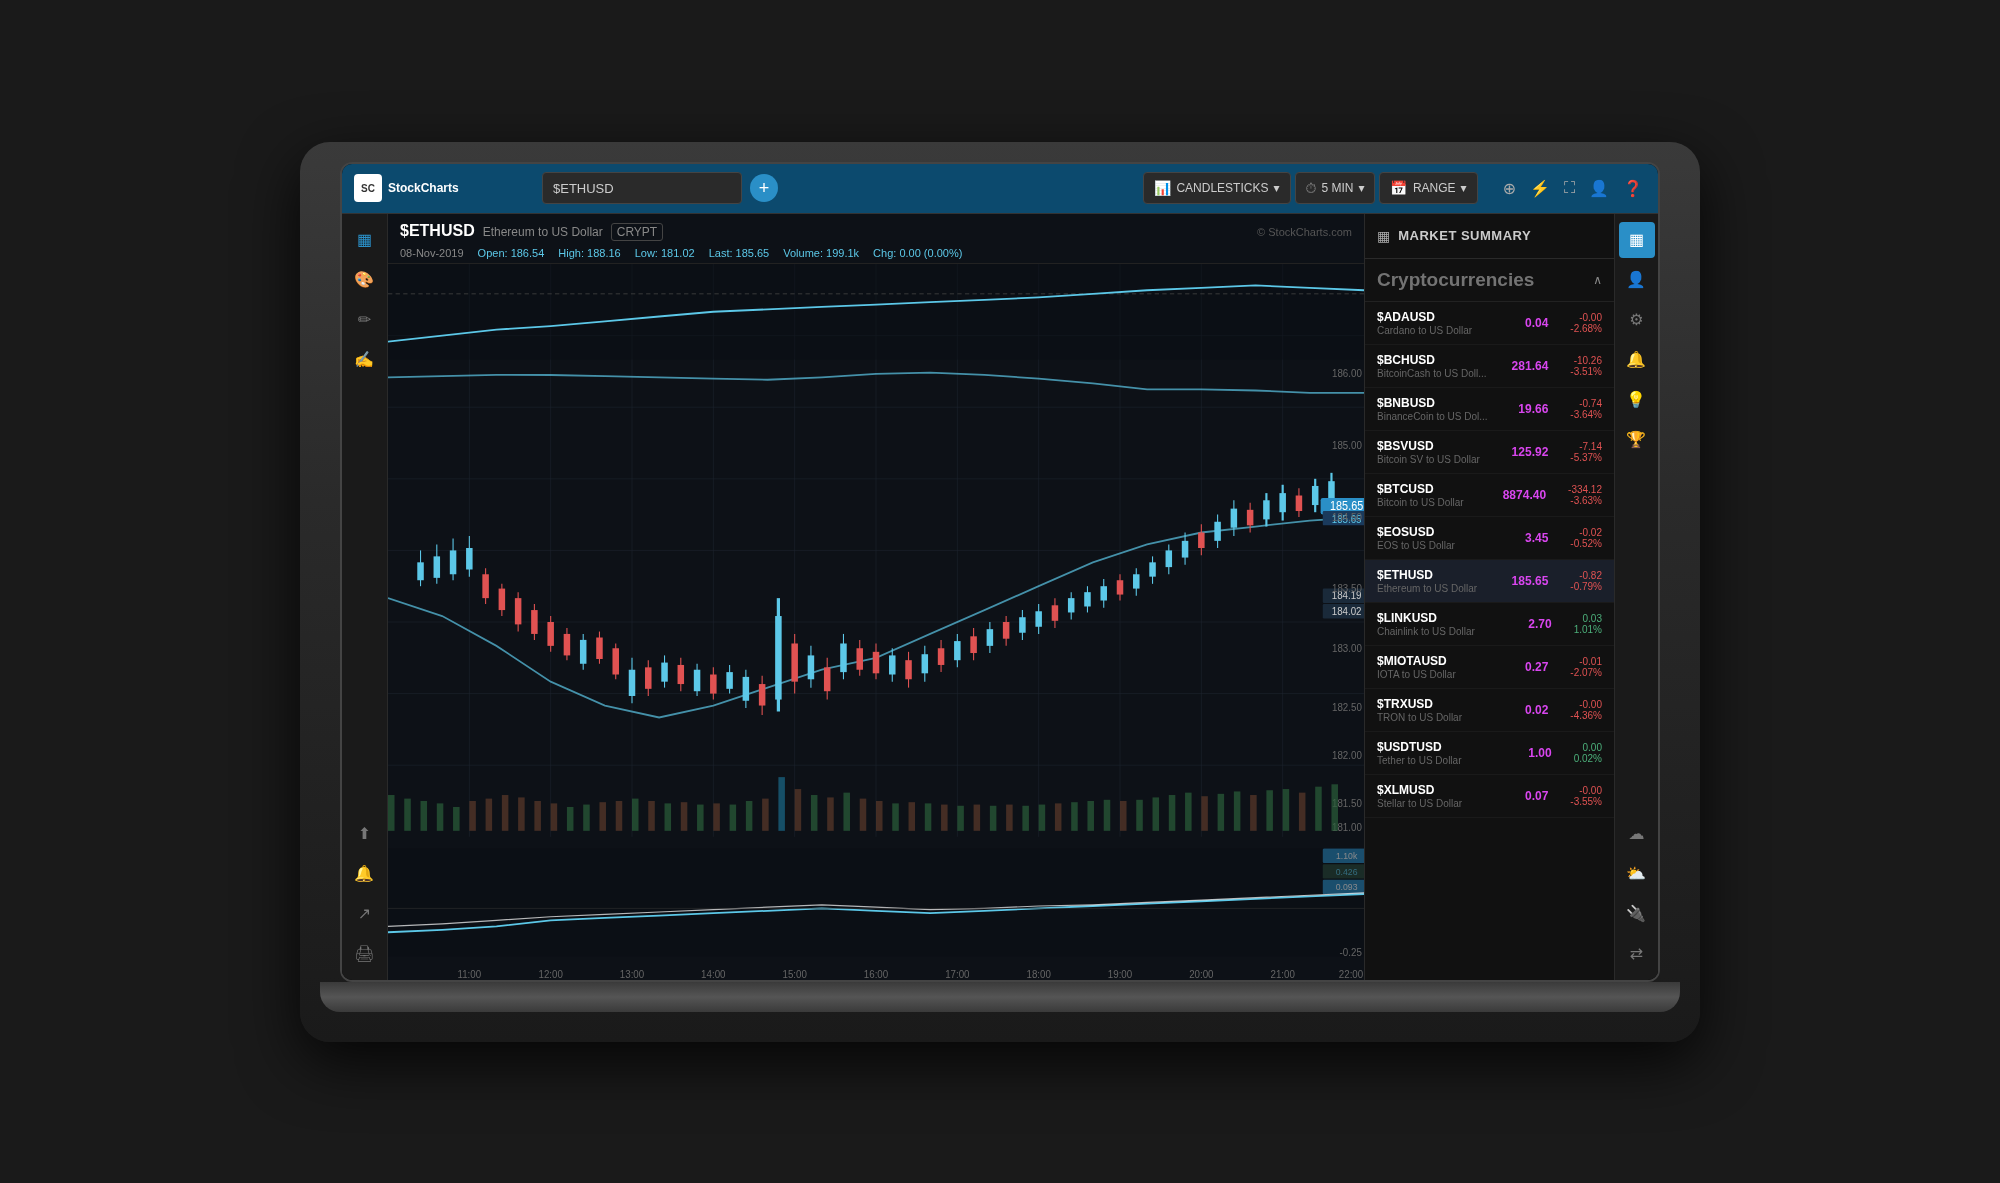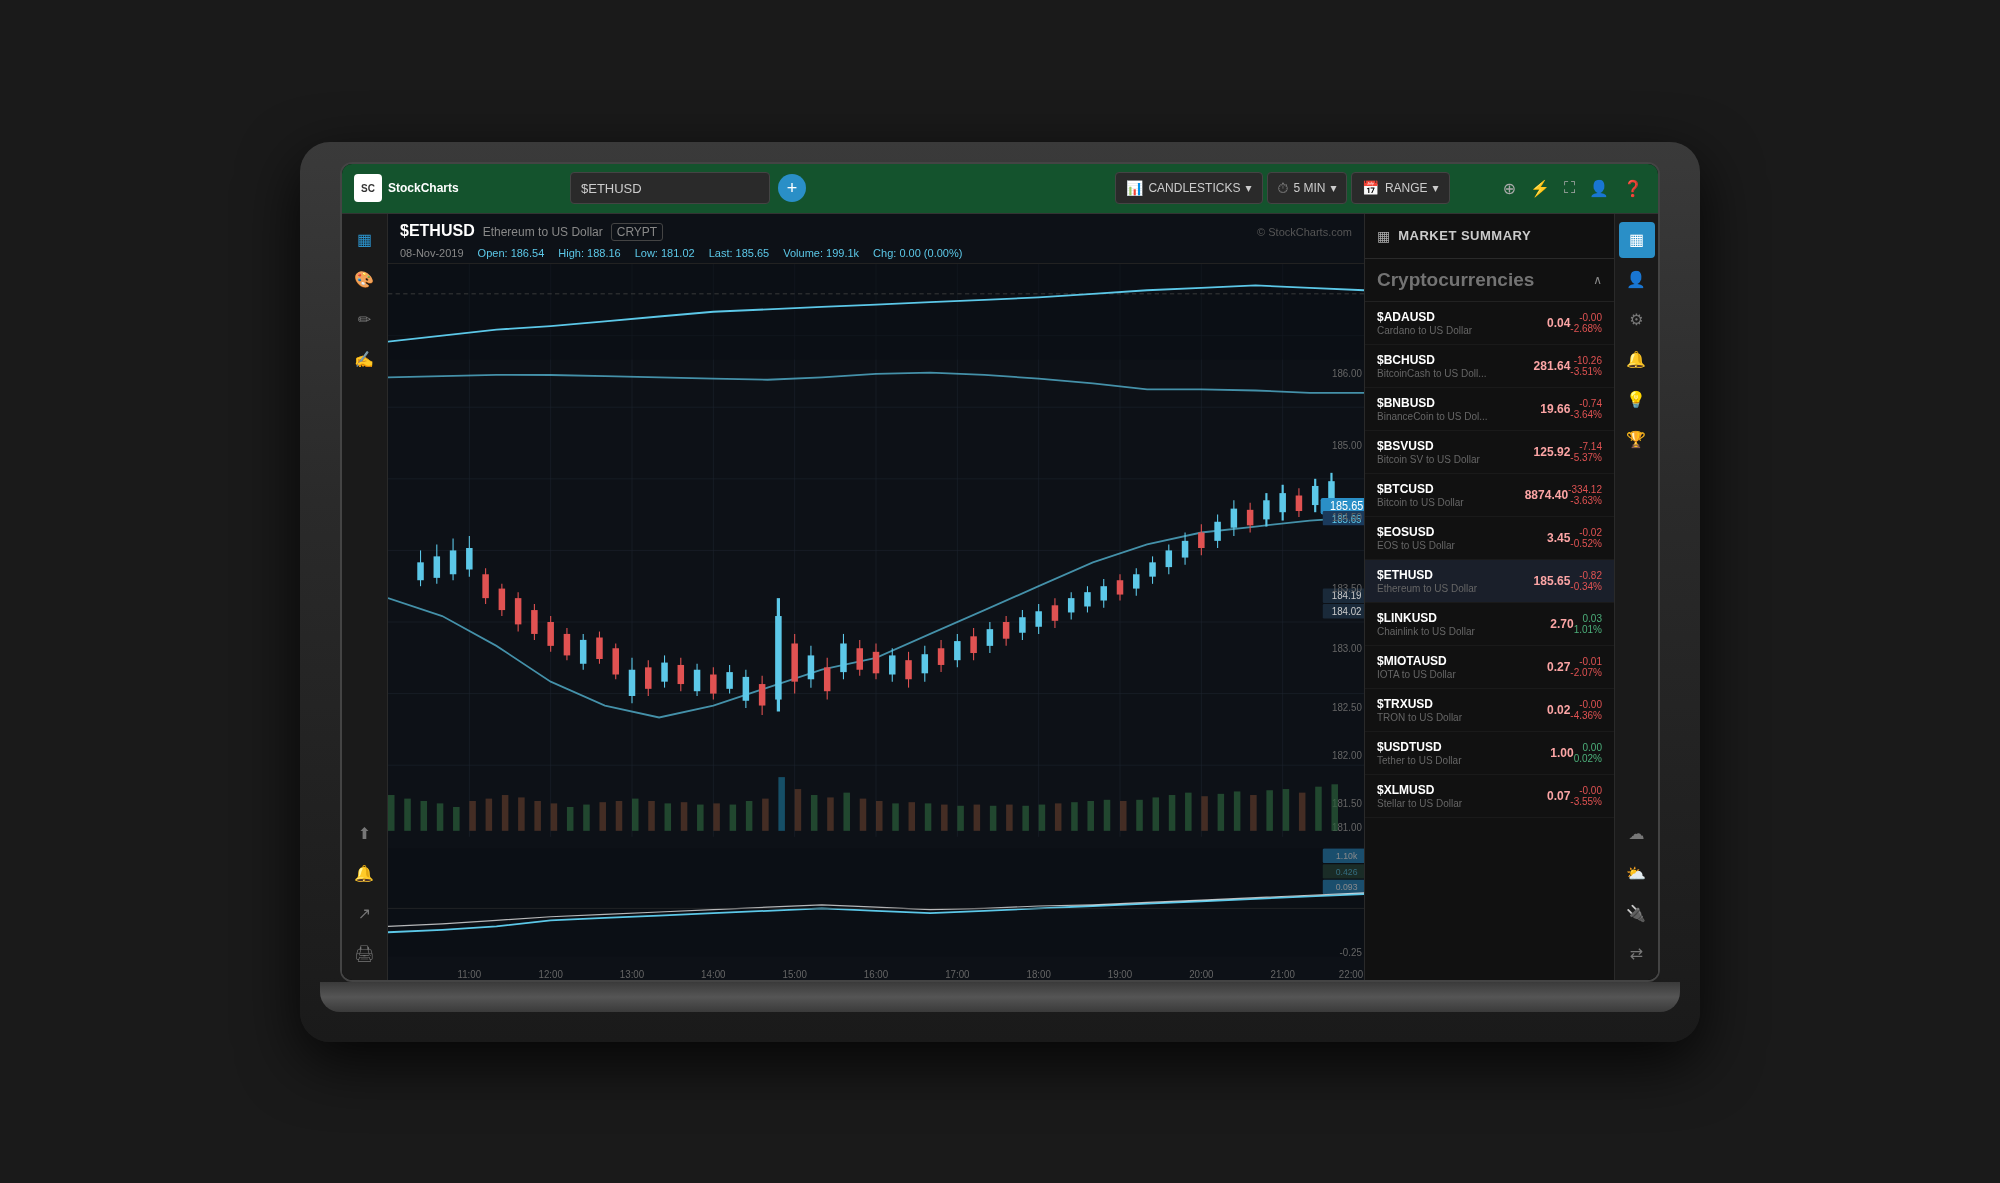--- a/index.html
+++ b/index.html
@@ -37,26 +37,25 @@
     .app-container {
       width: 100%;
       height: 100%;
       background: #0d0d0d;
       display: flex;
       flex-direction: column;
     }
     
     .header {
       height: 50px;
-      background: #14532d;
+      background: #0c4a6e;
       display: flex;
       align-items: center;
       border-bottom: 1px solid #333;
       flex-shrink: 0;
-      gap: 28px;
     }
     .logo-area {
       display: flex;
       align-items: center;
       padding: 0 12px;
       gap: 6px;
       width: 200px;
       flex-shrink: 0;
     }
     .logo-icon {
@@ -288,21 +287,21 @@
       display: flex;
       align-items: center;
       padding: 8px 12px;
       border-bottom: 1px solid #1a1a1a;
       cursor: pointer;
     }
     .crypto-item.active { background: #1a1f2a; }
     .crypto-info { flex: 1 }
     .crypto-symbol { color: #fff; font-size: 12px; font-weight: 600; }
     .crypto-name { color: #666; font-size: 10px; margin-top: 1px; }
-    .crypto-price { color: #fca5a5; font-size: 12px; font-weight: 600; text-align: right; margin-right: 0; }
+    .crypto-price { color: #d946ef; font-size: 12px; font-weight: 600; text-align: right; margin-right: 22px; }
     .crypto-change { text-align: right; font-size: 10px; }
     .crypto-change-val { display: block; }
     .crypto-change-pct { display: block; }
     .negative { color: #e05252; }
     .positive { color: #4caf7a; }
     
     .right-sidebar-icons {
       width: 44px;
       background: #1a1a1a;
       border-left: 1px solid #2a2a2a;
@@ -765,21 +764,21 @@
     </div>
   </div>
               <div class="crypto-item active">
     <div class="crypto-info">
       <div class="crypto-symbol">$ETHUSD</div>
       <div class="crypto-name">Ethereum to US Dollar</div>
     </div>
     <div class="crypto-price">185.65</div>
     <div class="crypto-change">
       <span class="crypto-change-val negative">-0.82</span>
-      <span class="crypto-change-pct negative">-0.34%</span>
+      <span class="crypto-change-pct negative">-0.79%</span>
     </div>
   </div>
               <div class="crypto-item">
     <div class="crypto-info">
       <div class="crypto-symbol">$LINKUSD</div>
       <div class="crypto-name">Chainlink to US Dollar</div>
     </div>
     <div class="crypto-price">2.70</div>
     <div class="crypto-change">
       <span class="crypto-change-val positive">0.03</span>

